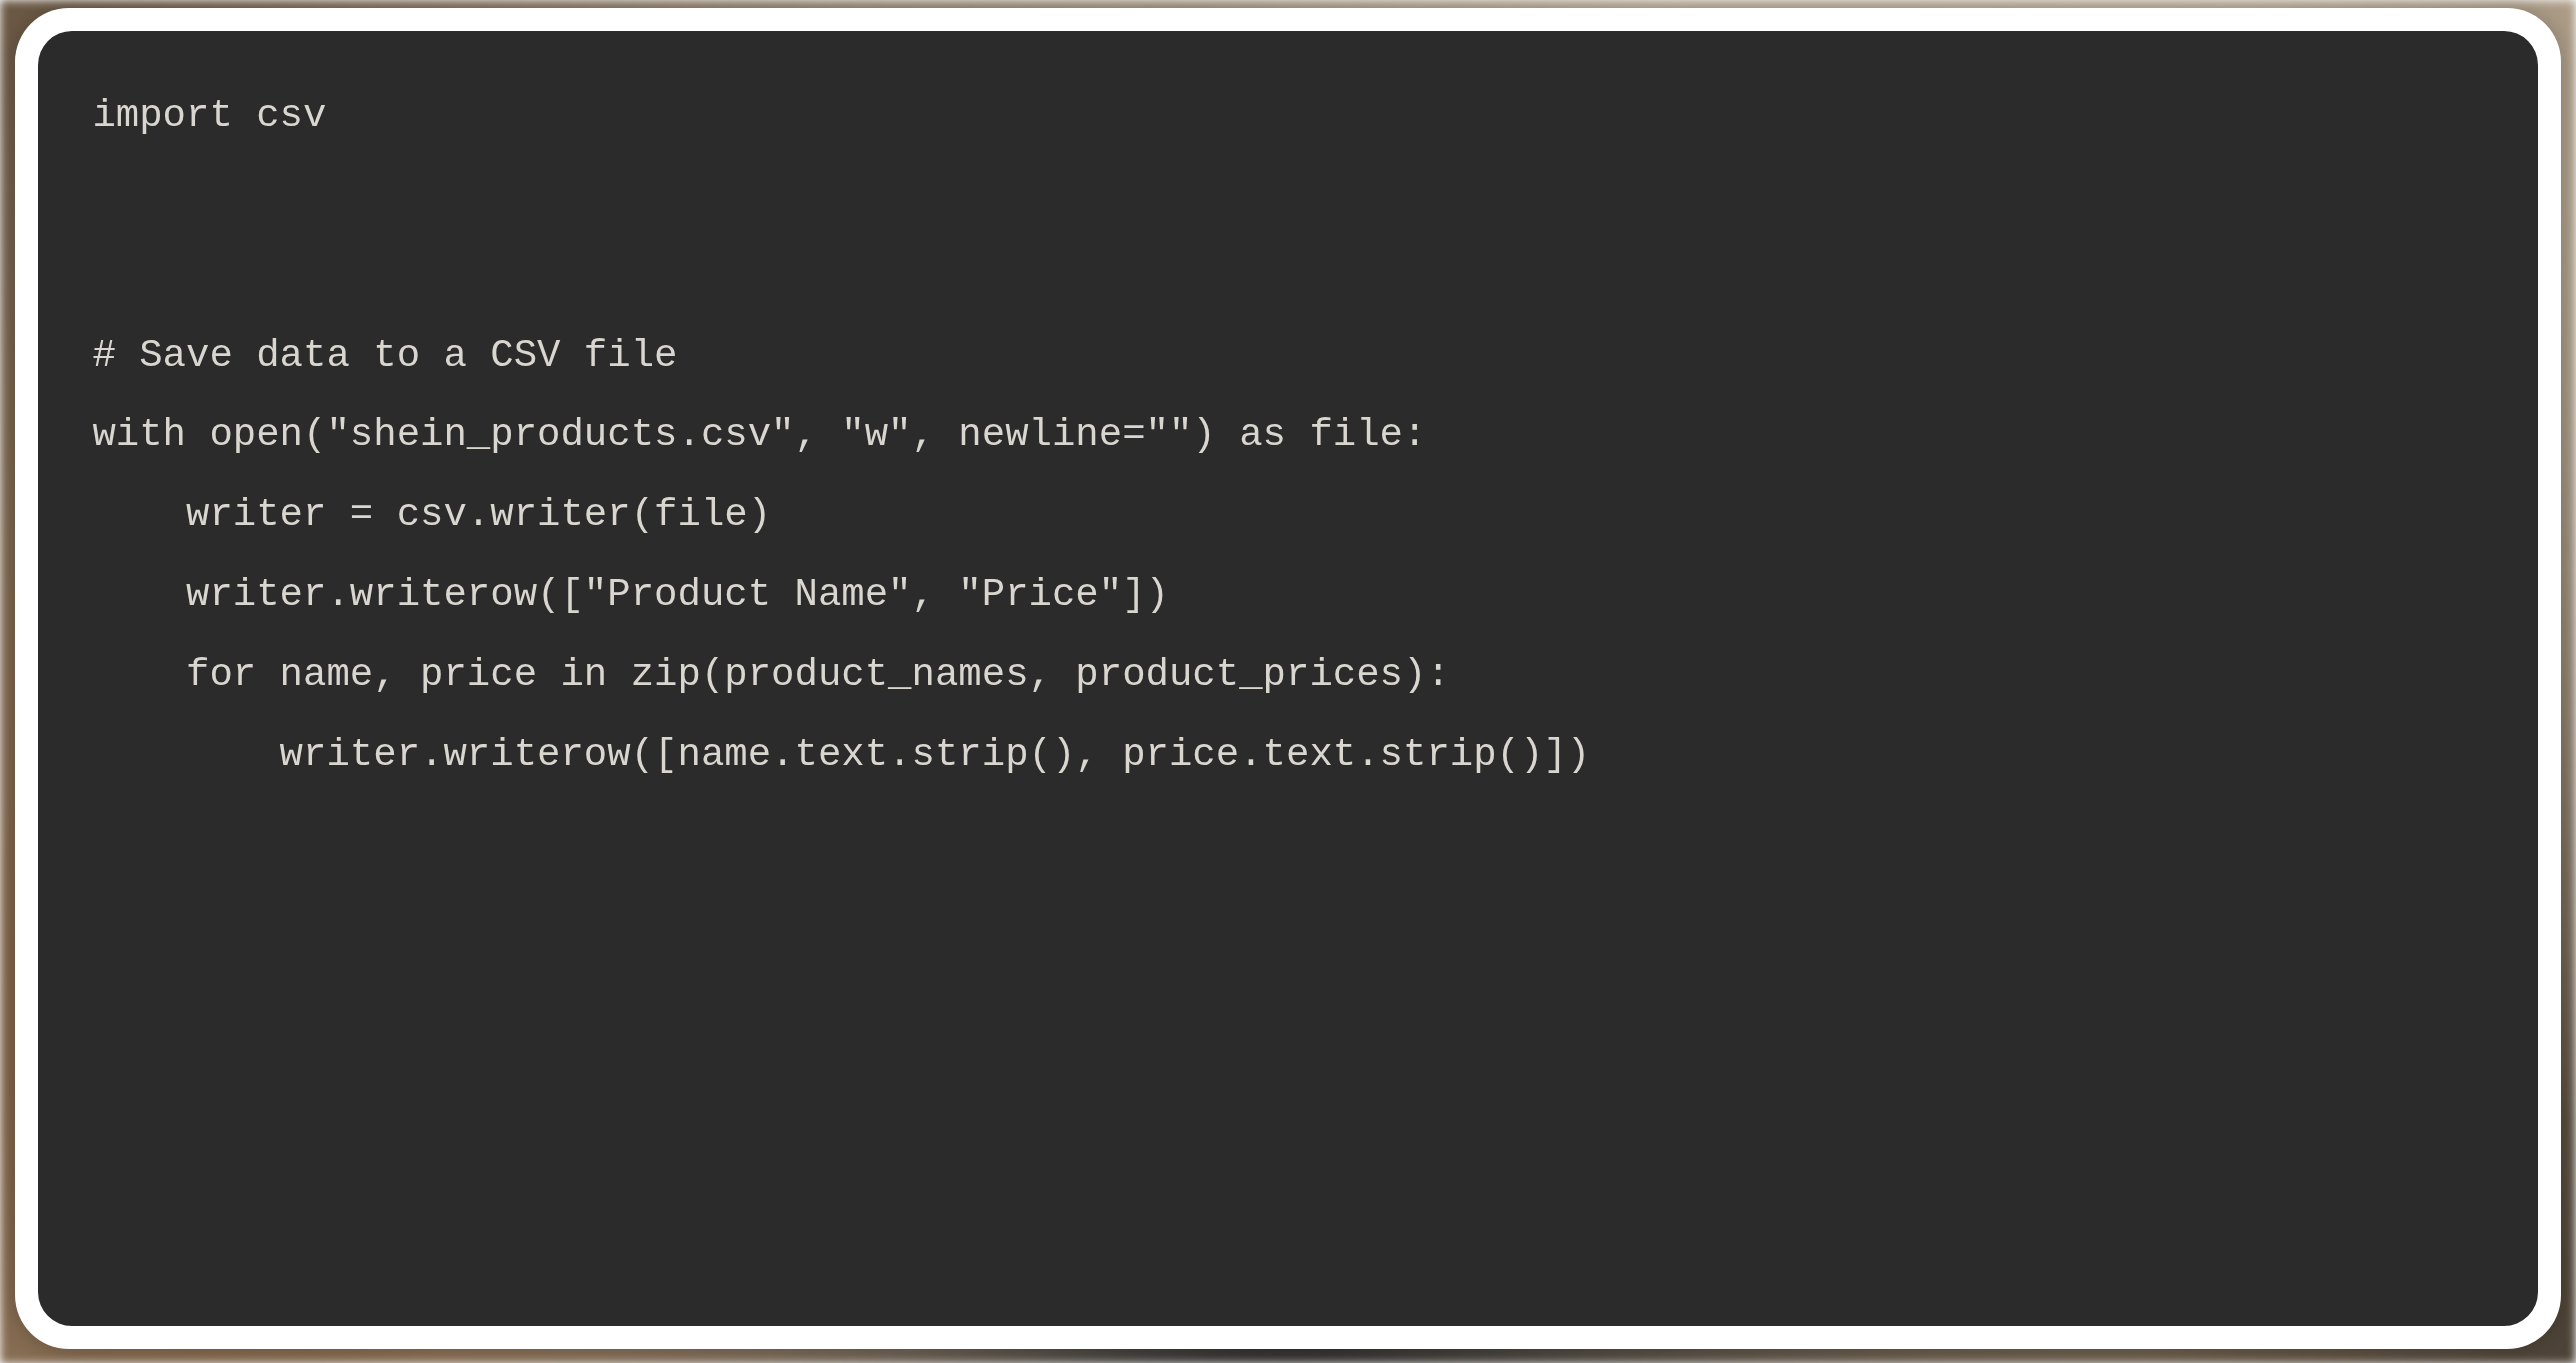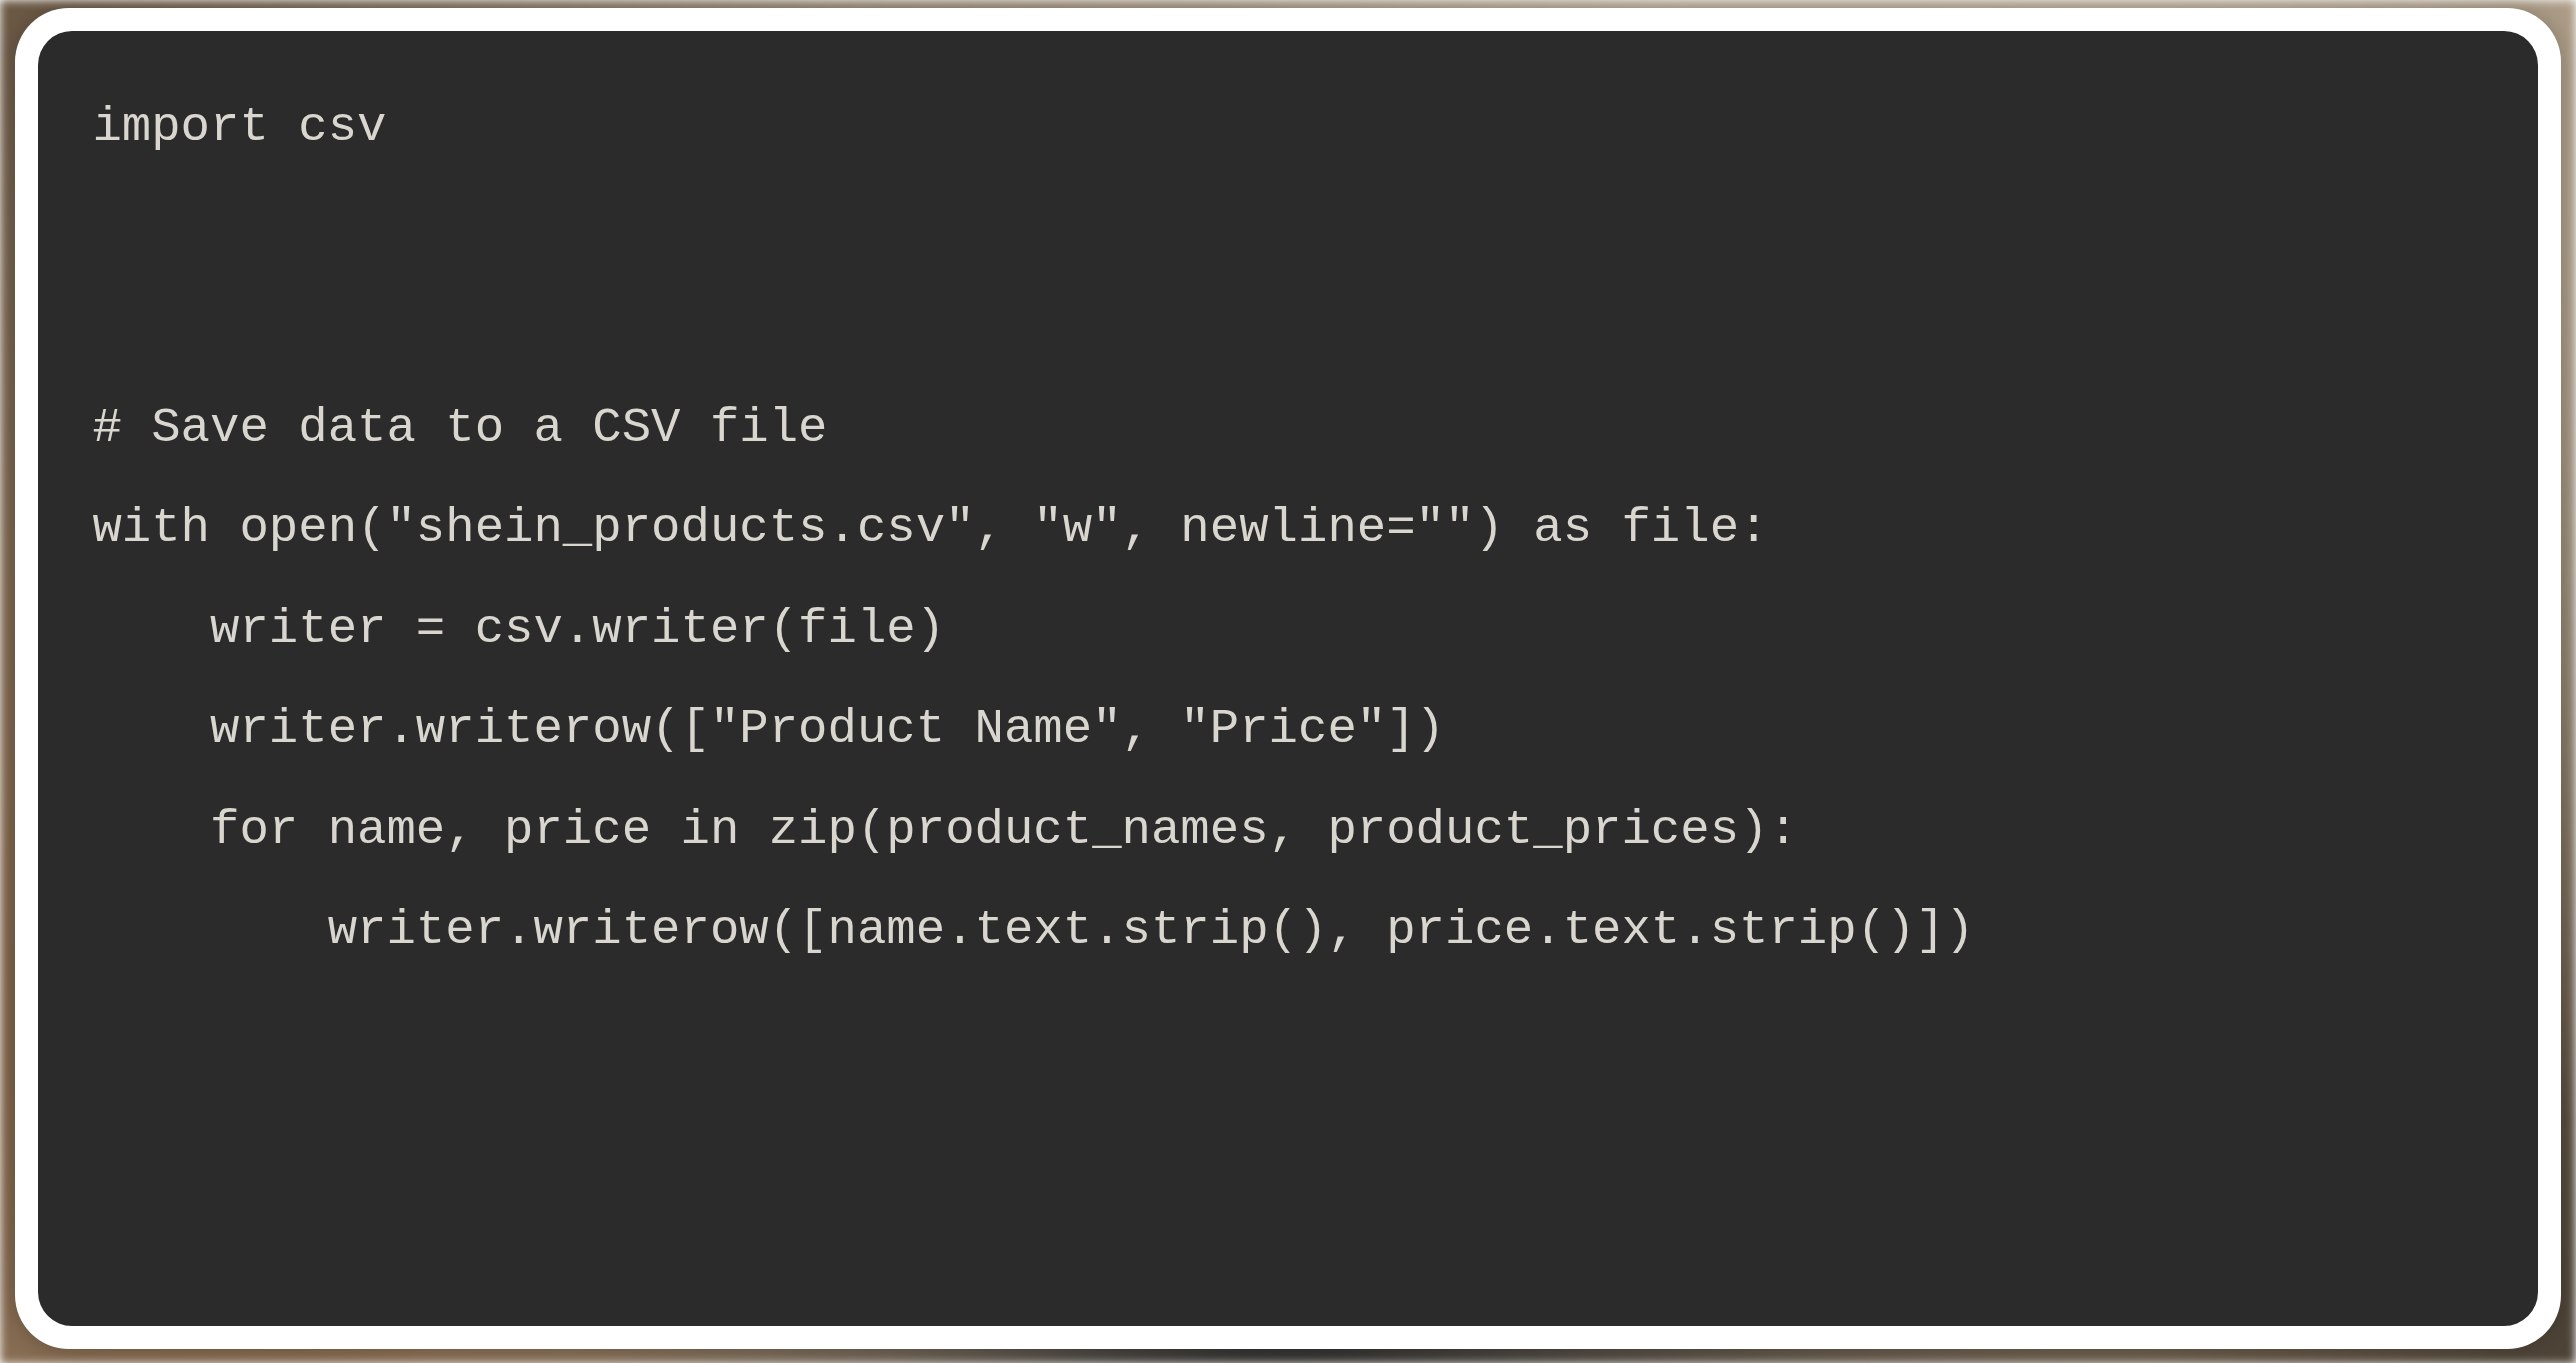--- a/index.html
+++ b/index.html
@@ -46,21 +46,21 @@
     background: #2b2b2b;
     border-radius: 34px;
     box-sizing: border-box;
     padding: 46px 54px 46px 54px;
   }
   pre.code {
     margin: 0;
     padding: 0;
     color: #d9d6cf;
     font-family: "SFMono-Regular", ui-monospace, Menlo, Consolas, "Liberation Mono", "Courier New", monospace;
-    font-size: 49px;
+    font-size: 39px;
     line-height: 2.05;
     letter-spacing: 0px;
     white-space: pre;
   }
 </style>
 </head>
 <body>
 
 <div class="backdrop"></div>
 

